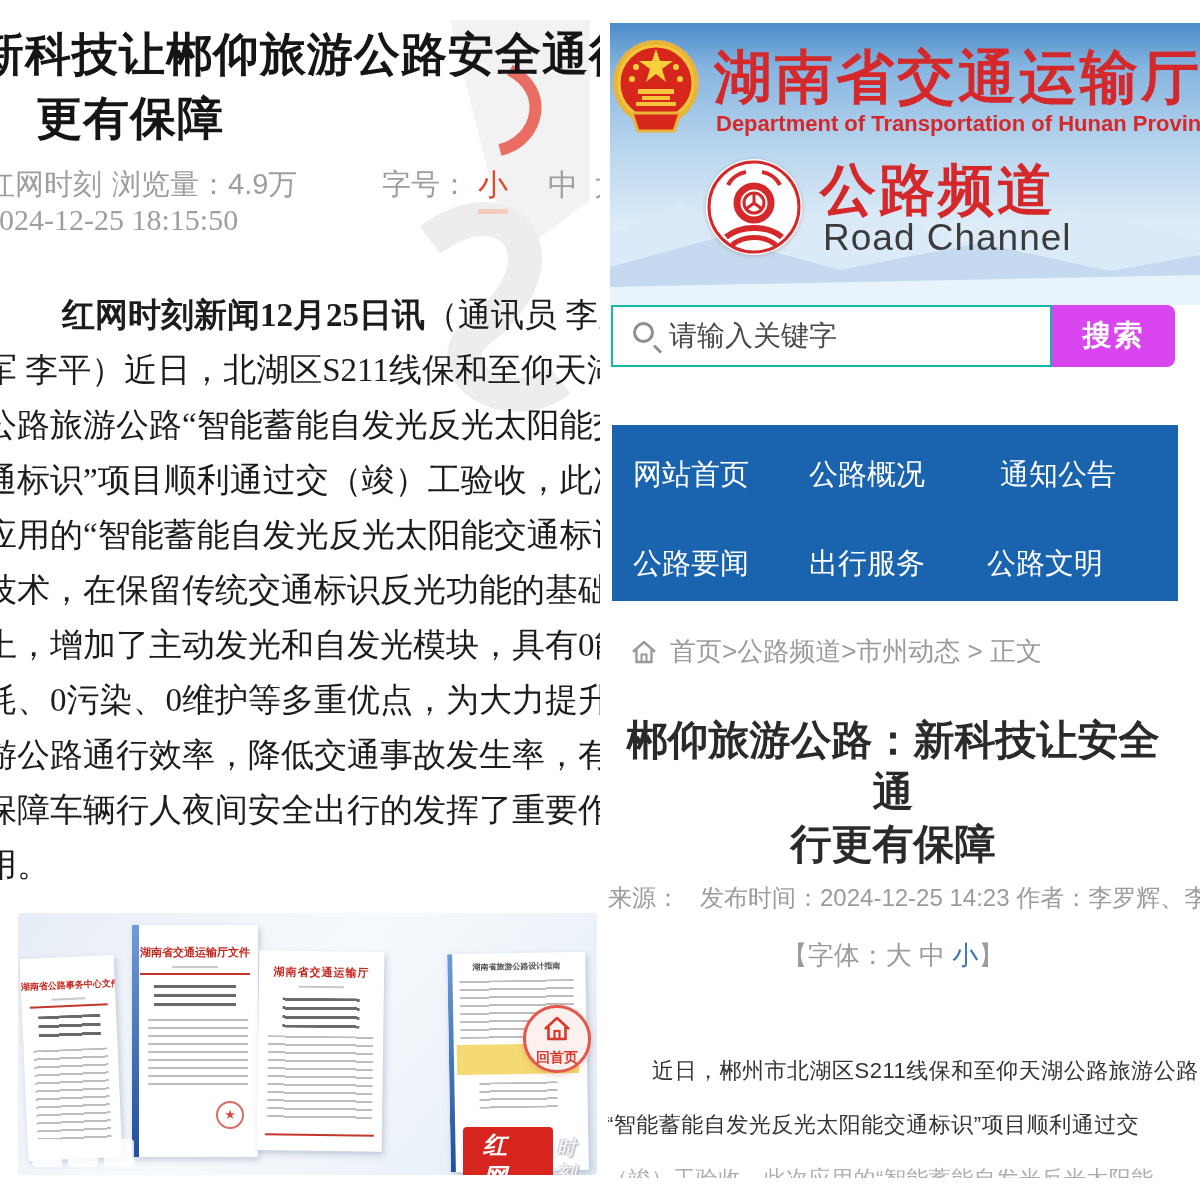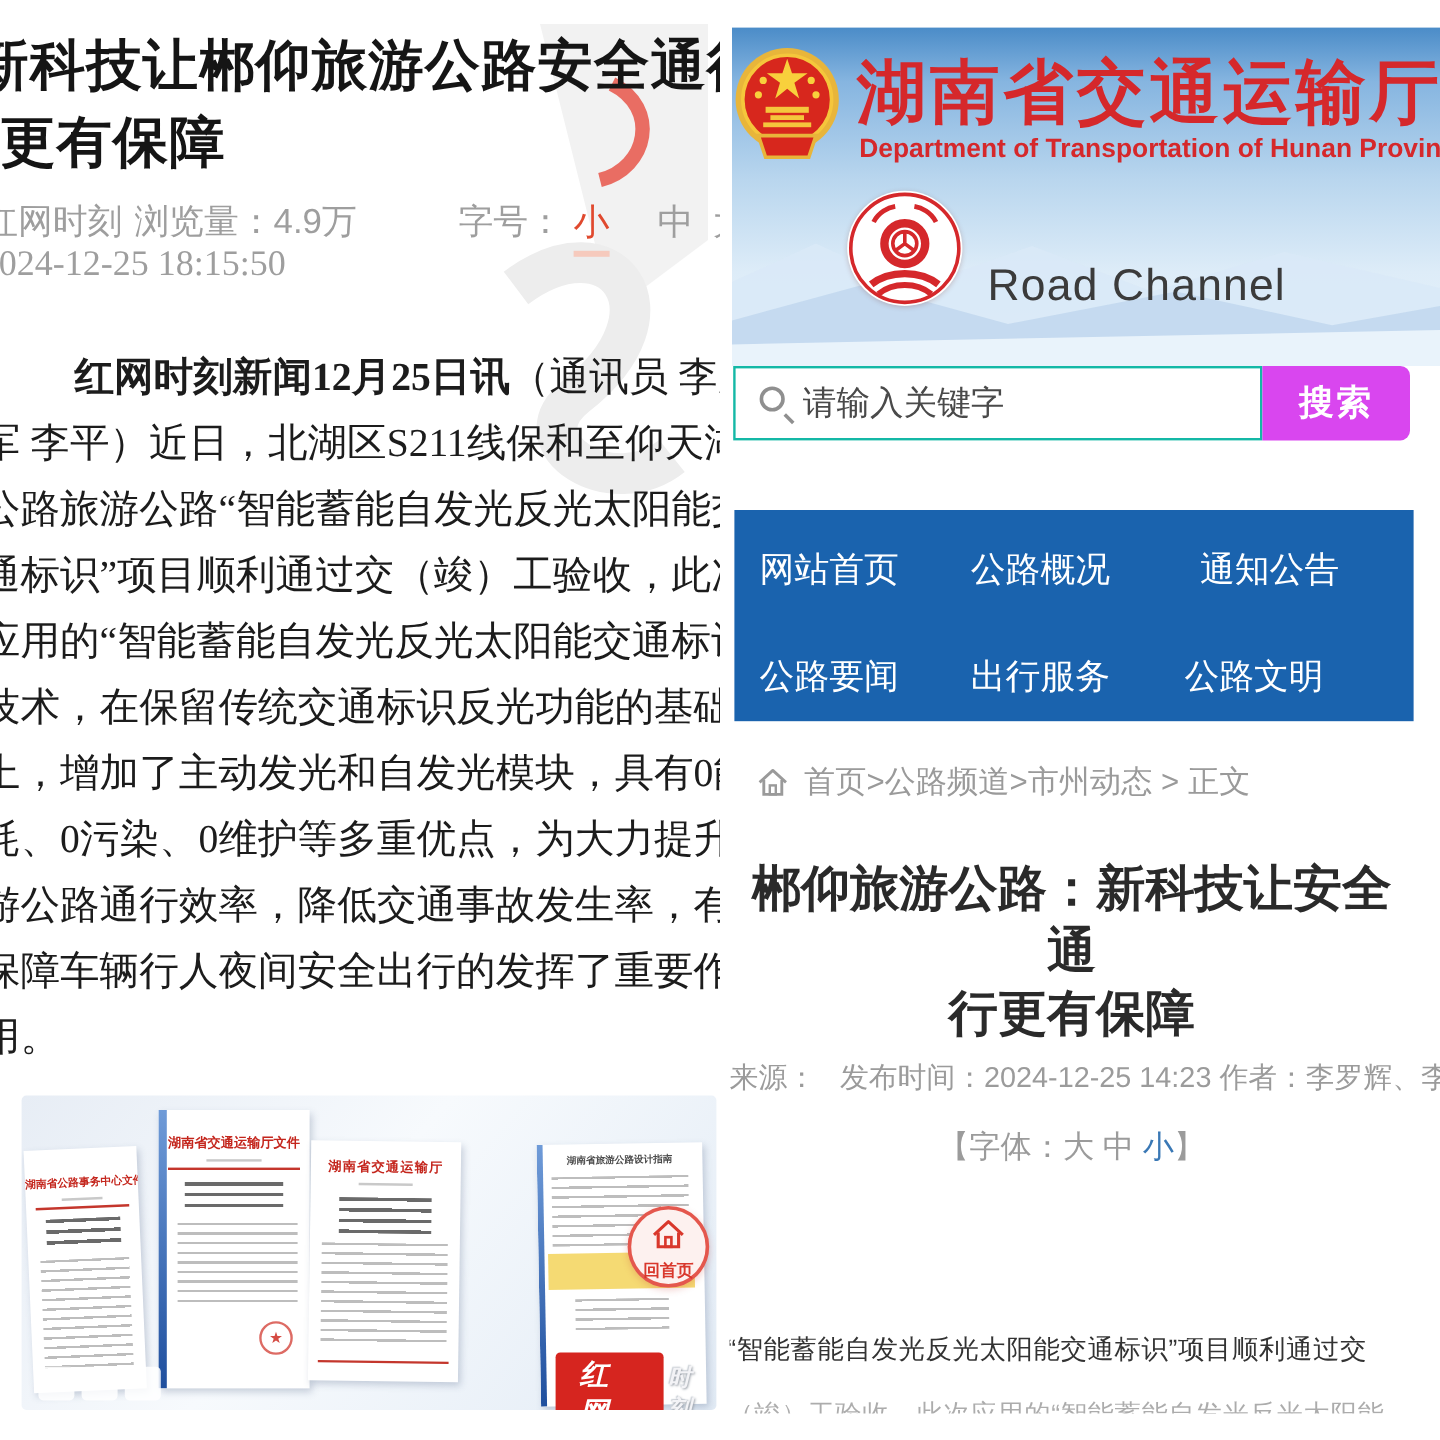--- a/index.html
+++ b/index.html
@@ -4,21 +4,21 @@
 <style>
   * { margin:0; padding:0; box-sizing:border-box; }
   html,body { width:1200px; height:1200px; background:#ffffff; font-family:"Liberation Sans", sans-serif; }
   .stage { position:relative; width:1200px; height:1200px; overflow:hidden; background:#fff; }
 
   
   .lp { position:absolute; left:0; top:0; width:600px; height:1200px; overflow:hidden; background:#fff; }
   .lp-wm { position:absolute; left:390px; top:0px; width:220px; height:480px; pointer-events:none; }
   .lp-title-line { position:absolute; white-space:nowrap; font-weight:bold; font-size:46px; color:#151515; letter-spacing:1px; font-family:"Liberation Sans",sans-serif; }
   .lp-t1 { left:-22px; top:24px; }
-  .lp-t2 { left:0px;  top:88px; }
+  .lp-t2 { left:0px;  top:88px;padding-left:36px; }
   .lp-meta { position:absolute; font-size:29px; color:#9e9e9e; white-space:nowrap; }
   .lp-meta.src   { left:-14px; top:165px; }
   .lp-meta.views { left:112px; top:165px; }
   .lp-meta.fslab { left:382px; top:165px; }
   .fs-btn { position:absolute; top:165px; font-size:30px; color:#9e9e9e; cursor:pointer; }
   .fs-small { left:478px; color:#e0492e; border-bottom:5px solid #f6cabd; padding-bottom:3px; }
   .fs-mid   { left:548px; }
   .fs-big   { left:594px; }
   .lp-date { position:absolute; left:-16px; top:203px; font-size:30px; color:#9e9e9e; font-family:"Liberation Serif","DejaVu Serif",serif; white-space:nowrap; }
   .lp-body { position:absolute; left:-16px; top:288px; width:680px; }
@@ -228,20 +228,21 @@
           <circle cx="48" cy="48" r="45" fill="#fff" stroke="#d5282b" stroke-width="3"></circle>
           <circle cx="48" cy="44" r="17" fill="none" stroke="#d5282b" stroke-width="7"></circle>
           <circle cx="48" cy="44" r="10" fill="none" stroke="#d5282b" stroke-width="3"></circle>
           <path d="M48 34 V44 M40 50 L48 44 M56 50 L48 44" stroke="#d5282b" stroke-width="3" fill="none"></path>
           <path d="M20 78 C 35 66, 61 66, 76 78" fill="none" stroke="#d5282b" stroke-width="6"></path>
           <path d="M26 86 C 38 76, 58 76, 70 86" fill="none" stroke="#d5282b" stroke-width="5"></path>
           <path d="M22 26 C 26 18, 34 14, 40 13" fill="none" stroke="#d5282b" stroke-width="4"></path>
           <path d="M74 26 C 70 18, 62 14, 56 13" fill="none" stroke="#d5282b" stroke-width="4"></path>
         </svg>
       </div>
+      <div class="chan-cn">公路频道</div>
       <div class="chan-en">Road Channel</div>
     </div>
 
     <div class="search-box">
       <span class="mag"></span>
       <input class="search-input" type="text" placeholder="请输入关键字" style="">
     </div>
     <button class="search-btn">搜索</button>
 
     <nav class="nav">
@@ -264,18 +265,19 @@
 
     <div class="rp-title">
       <div>郴仰旅游公路：新科技让安全通</div>
       <div>行更有保障</div>
     </div>
 
     <div class="rp-meta">来源：   发布时间：2024-12-25 14:23 作者：李罗辉、李平</div>
 
     <div class="rp-fontrow"><span>【字体：大 中 </span><span class="blue">小</span><span>】</span></div>
 
+    <div class="rp-body-line rbl1">近日，郴州市北湖区S211线保和至仰天湖公路旅游公路</div>
     <div class="rp-body-line rbl2">“智能蓄能自发光反光太阳能交通标识”项目顺利通过交</div>
     <div class="rbl3-clip">
       <div class="rp-body-line" style="position:static;">（竣）工验收，此次应用的“智能蓄能自发光反光太阳能</div>
     </div>
   </div>
 </div>
 
 </body></html>

